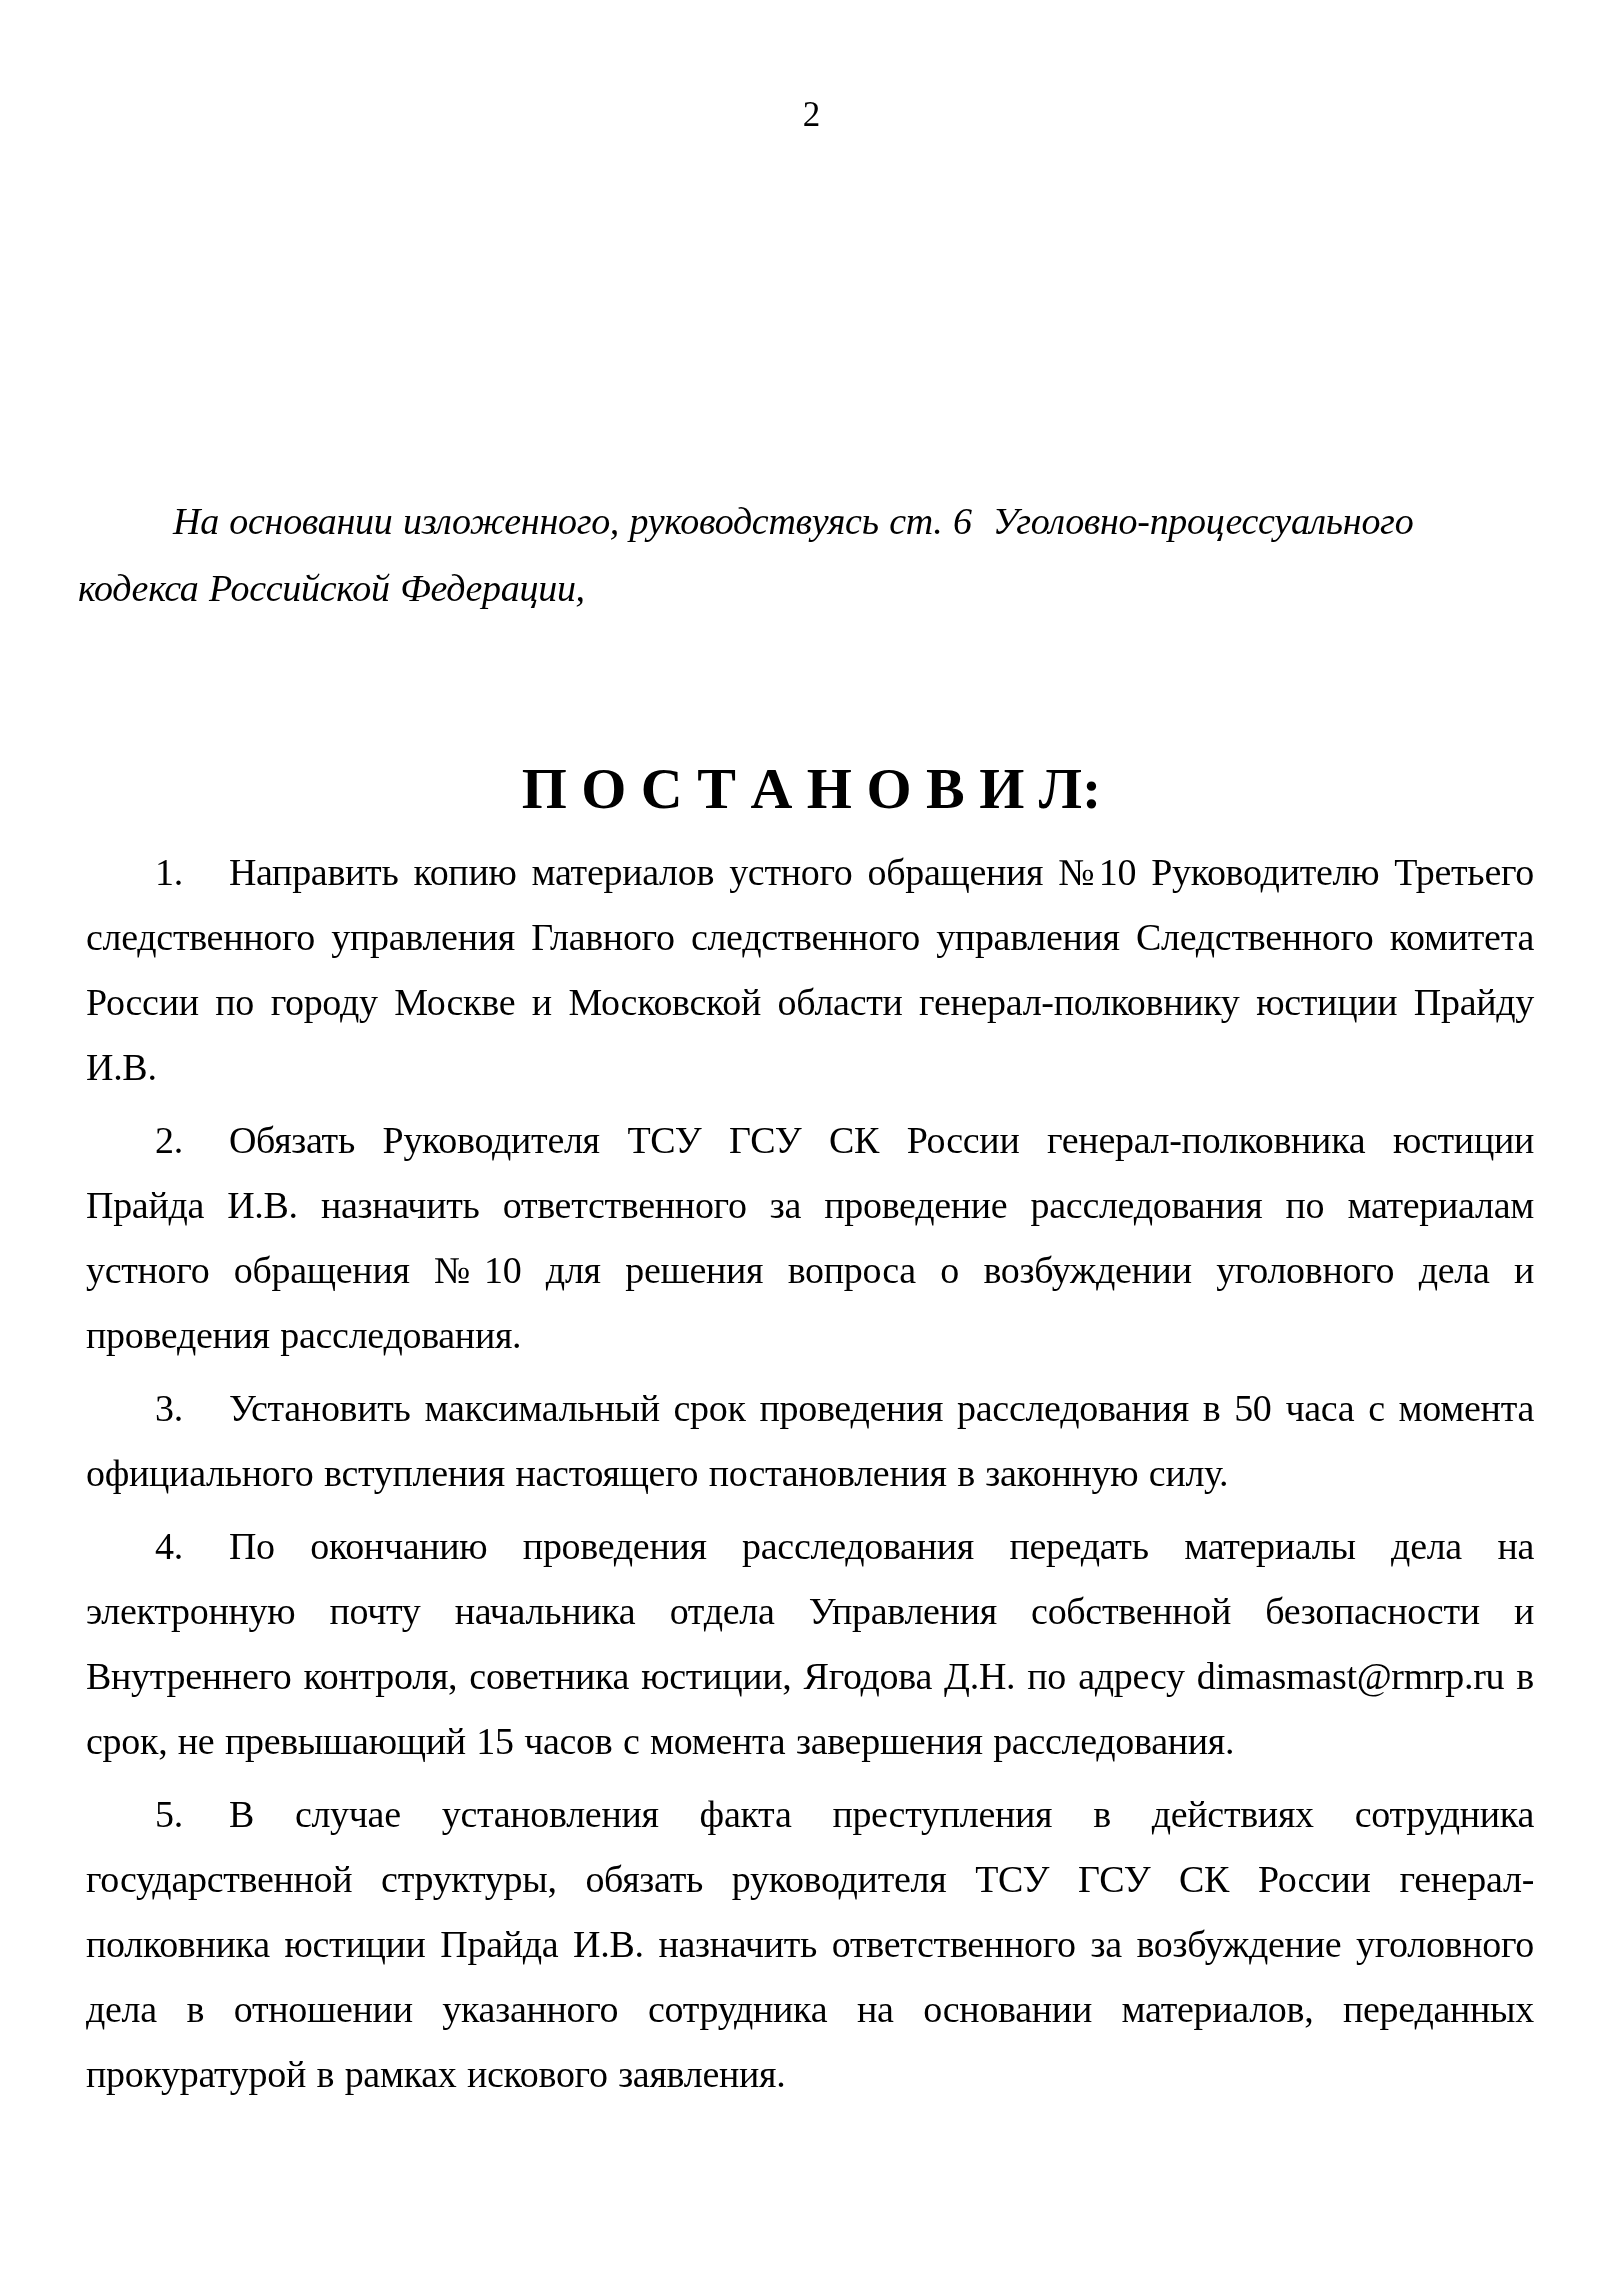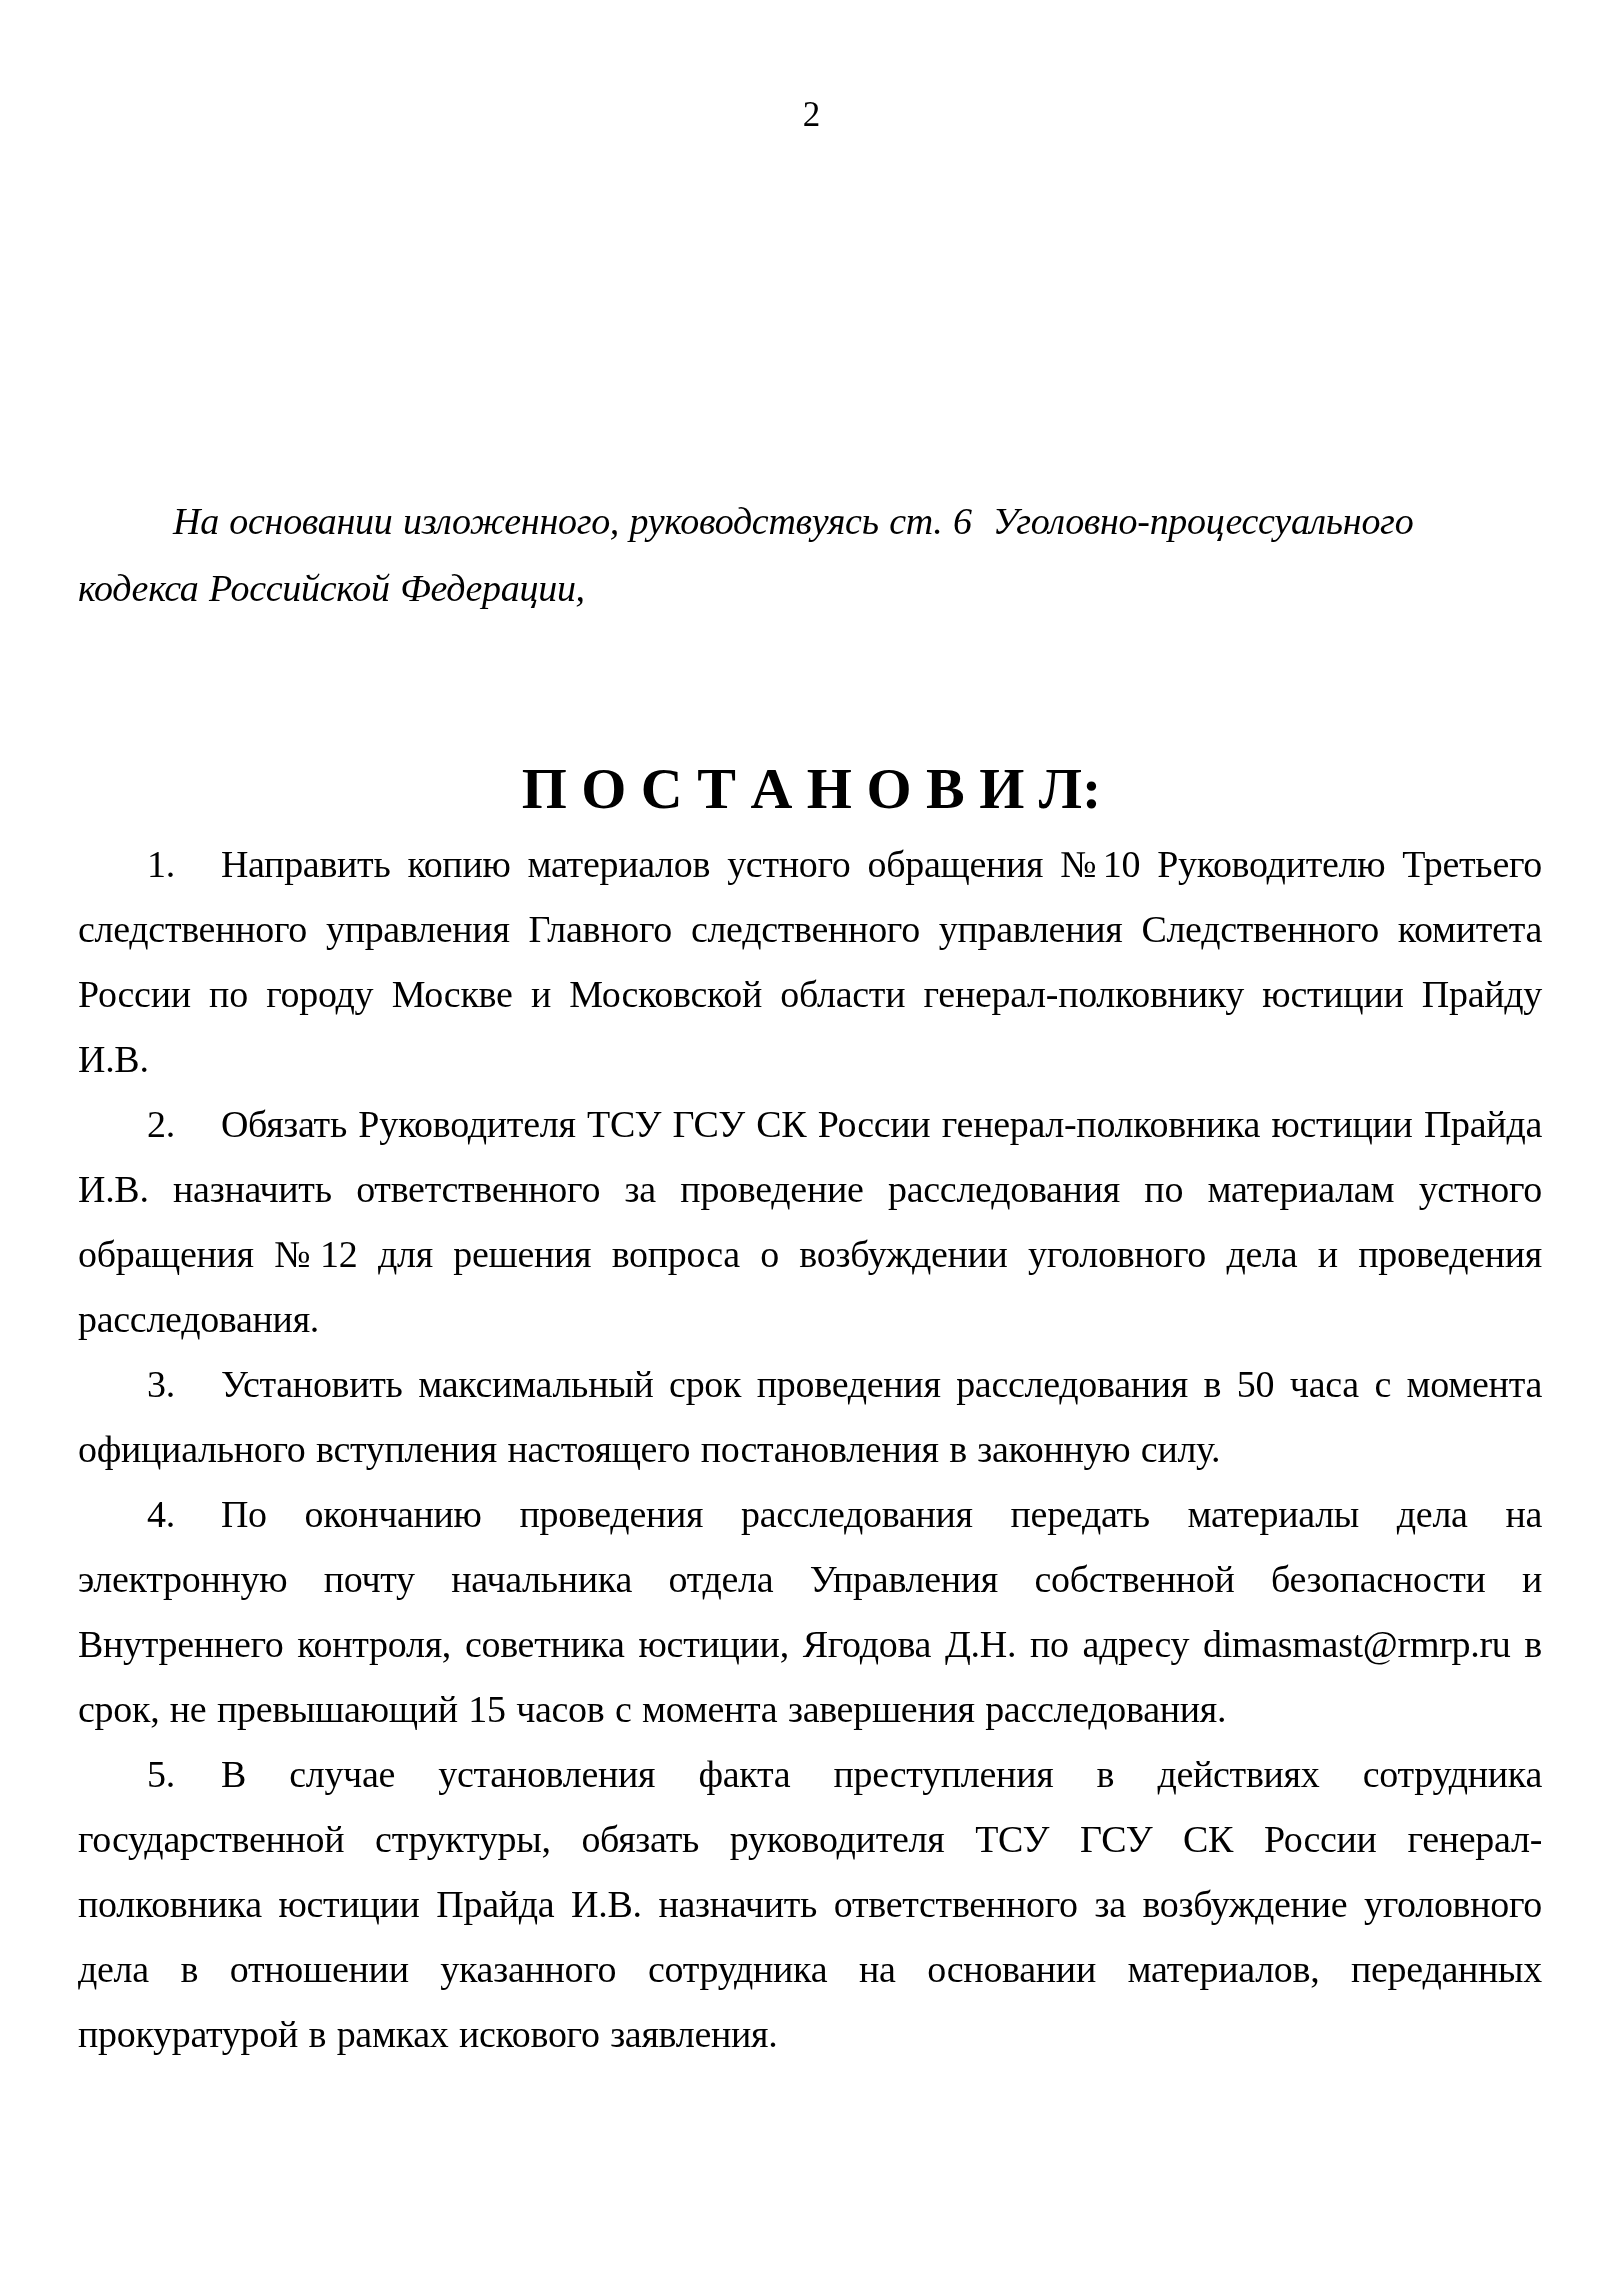--- a/index.html
+++ b/index.html
@@ -57,21 +57,21 @@
     font-weight: bold;
     white-space: nowrap;
   }
   .items {
     position: absolute;
     top: 832px;
     left: 78px;
     width: 1464px;
   }
   .items p {
-    margin: 0;
+    margin: 8px;
     font-size: 38px;
     line-height: 65px;
     letter-spacing: -0.3px;
     word-spacing: 1.3px;
     text-align: justify;
     text-indent: 69px;
   }
   .num-tab {
     display: inline-block;
     width: 46px;
@@ -86,21 +86,21 @@
 
 
   <p class="para para-basis">На основании изложенного, руководствуясь ст. 6&nbsp; Уголовно-процессуального кодекса Российской Федерации,</p>
 
   <div class="heading">П О С Т А Н О В И Л:</div>
 
   <div class="items">
 
     <p><span>1.</span><span class="num-tab"></span><span>Направить копию материалов устного обращения №10 Руководителю Третьего следственного управления Главного следственного управления Следственного комитета России по городу Москве и Московской области генерал-полковнику юстиции Прайду И.В.</span></p>
 
-    <p><span>2.</span><span class="num-tab"></span><span>Обязать Руководителя ТСУ ГСУ СК России генерал-полковника юстиции Прайда И.В. назначить ответственного за проведение расследования по материалам устного обращения №12 для решения вопроса о возбуждении уголовного дела и проведения расследования.</span></p>
+    <p><span>2.</span><span class="num-tab"></span><span>Обязать Руководителя ТСУ ГСУ СК России генерал-полковника юстиции Прайда И.В. назначить ответственного за проведение расследования по материалам устного обращения №10 для решения вопроса о возбуждении уголовного дела и проведения расследования.</span></p>
 
     <p><span>3.</span><span class="num-tab"></span><span>Установить максимальный срок проведения расследования в 50 часа с момента официального вступления настоящего постановления в законную силу.</span></p>
 
     <p><span>4.</span><span class="num-tab"></span><span>По окончанию проведения расследования передать материалы дела на электронную почту начальника отдела Управления собственной безопасности и Внутреннего контроля, советника юстиции, Ягодова Д.Н. по адресу dimasmast@rmrp.ru в срок, не превышающий 15 часов с момента завершения расследования.</span></p>
 
     <p><span>5.</span><span class="num-tab"></span><span>В случае установления факта преступления в действиях сотрудника государственной структуры, обязать руководителя ТСУ ГСУ СК России генерал-полковника юстиции Прайда И.В. назначить ответственного за возбуждение уголовного дела в отношении указанного сотрудника на основании материалов, переданных прокуратурой в рамках искового заявления.</span></p>
 
   </div>
 
 </div>

